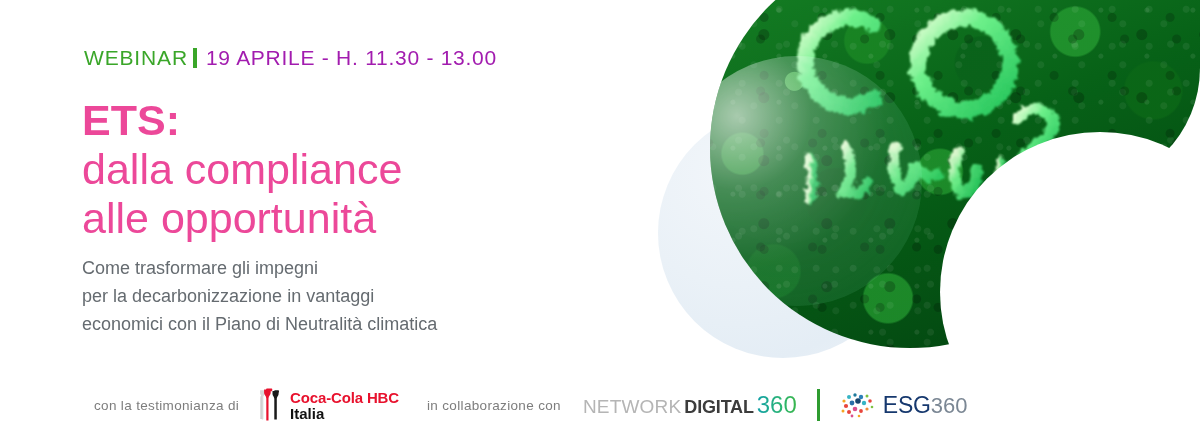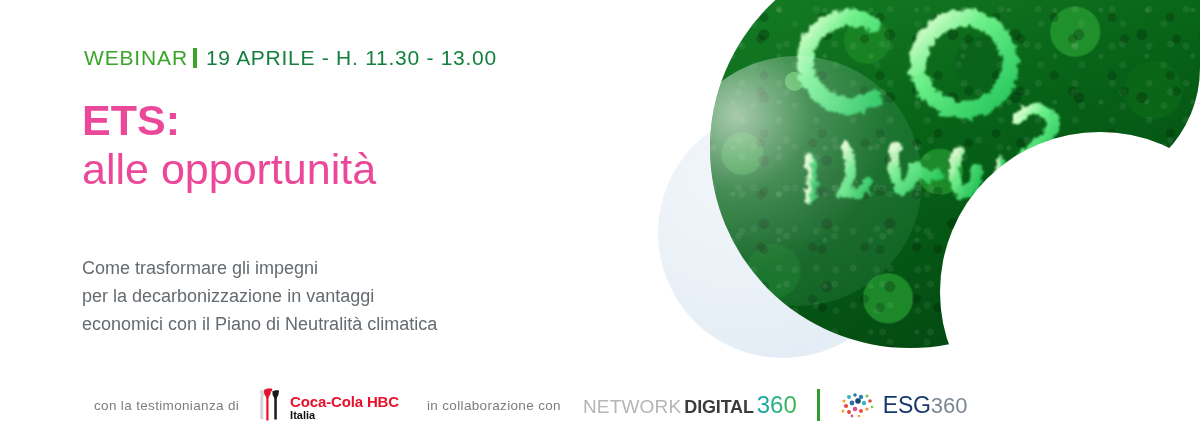--- a/index.html
+++ b/index.html
@@ -156,21 +156,21 @@
   }
   .eyebrow .bar {
     display: inline-block;
     width: 4px;
     height: 20px;
     background: #3aa629;
     vertical-align: -3px;
     margin: 0 9px 0 5px;
   }
   .eyebrow .dt {
-    color: #15803d;
+    color: #a21caf;
     font-weight: 400;
     letter-spacing: .035em;
   }
 
   .title {
     position: absolute;
     left: 82px;
     top: 96px;
     color: #ec4899;
     font-size: 43px;
@@ -220,21 +220,21 @@
     color: #1b3b8c;
     letter-spacing: -.01em;
     white-space: nowrap;
   }
 
   
   .cchbc { display: flex; align-items: flex-end; gap: 7px; flex: 0 0 auto; }
   .bottles { width: 26px; height: 34px; flex: 0 0 auto; }
   .cchbc-text { line-height: 1.08; white-space: nowrap; }
   .cchbc-l1 { font-weight: 700; font-size: 15px; color: #e8112d; letter-spacing: -.01em; }
-  .cchbc-l2 { font-weight: 700; font-size: 11px; color: #111111; }
+  .cchbc-l2 { font-weight: 700; font-size: 15px; color: #111111; }
 
   
   .nd360 { display: flex; align-items: baseline; flex: 0 0 auto; }
   .nd-net { font-size: 19px; color: #b5b5b5; letter-spacing: .01em; font-weight: 400; }
   .nd-dig { font-size: 18px; color: #3c3c3c; font-weight: 700; letter-spacing: -.01em; margin-left: 3px; }
   .nd-360 {
     font-size: 24px;
     font-weight: 400;
     margin-left: 3px;
     background: linear-gradient(90deg, #11a0a8 0%, #2bb573 60%, #39b54a 100%);
@@ -311,20 +311,21 @@
 
     <div class="notch"></div>
   </div>
 
   <div class="eyebrow">
     <span class="kw">WEBINAR</span><span class="bar"></span><span class="dt">19 APRILE - H. 11.30 - 13.00</span>
   </div>
 
   <div class="title">
     <span class="l1">ETS:</span>
+    <span class="l2">dalla compliance</span>
     <span class="l3">alle opportunità</span>
   </div>
 
   <div class="subtitle">
     <span>Come trasformare gli impegni</span>
     <span>per la decarbonizzazione in vantaggi</span>
     <span>economici con il Piano di Neutralità climatica</span>
   </div>
 
   <div class="footer">

